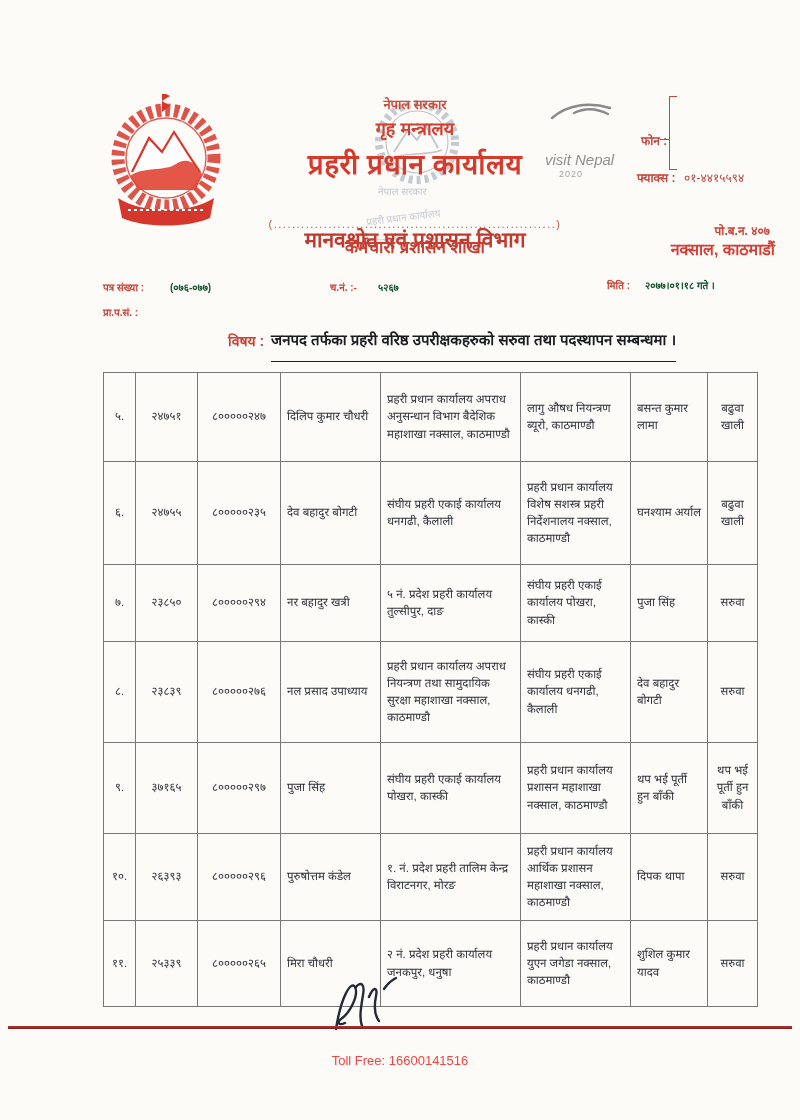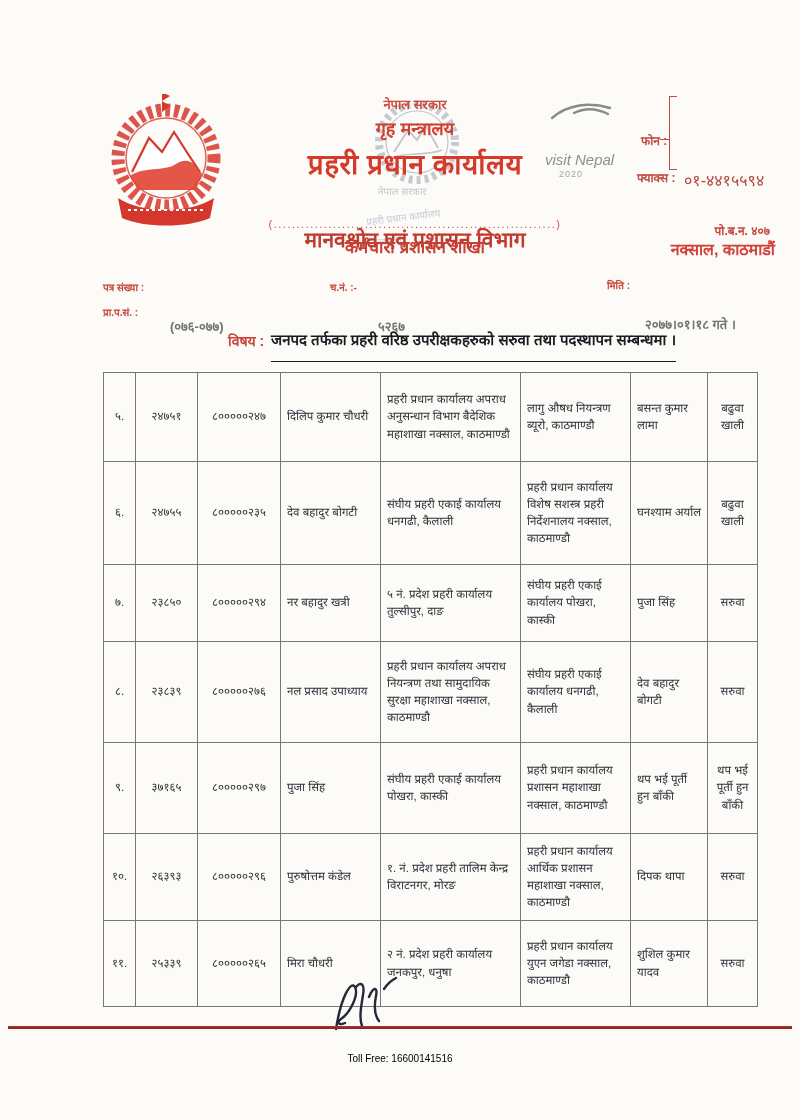--- a/index.html
+++ b/index.html
@@ -17,57 +17,57 @@
   .dots-line{top:218px;font-size:11px;color:#cc5045;letter-spacing:1.5px;white-space:nowrap;}
   .branch-line{top:235px;font-size:17px;font-weight:bold;color:#c83f33;}
 
   
   .phone-label{left:641px;top:132px;font-size:12px;font-weight:bold;color:#c04a40;}
   .phone-dash{left:660px;top:139px;width:9px;height:0;border-top:1.5px solid #c04a40;}
   .phone-bracket{left:669px;top:96px;width:7px;height:72px;border-left:1.5px solid #c04a40;
                  border-top:1.5px solid #c04a40;border-bottom:1.5px solid #c04a40;}
   .phone-list{left:681px;top:93px;font-size:12px;color:#b9453c;line-height:18.5px;white-space:nowrap;}
   .fax-label{left:637px;top:169px;font-size:12px;font-weight:bold;color:#c04a40;}
-  .fax-value{left:684px;top:169px;font-size:16px;color:#b9453c;}
+  .fax-value{left:684px;top:169px;font-size:12px;color:#b9453c;}
   .pobox{left:660px;top:222px;width:110px;text-align:right;font-size:12px;font-weight:bold;color:#c8453a;}
   .hq-address{left:610px;top:238px;width:165px;text-align:right;font-size:16px;font-weight:bold;color:#d2403a;}
 
   
   .visit{left:545px;top:151px;font-size:15px;color:#8f8f8f;font-style:italic;}
   .visit-year{left:559px;top:169px;font-size:9px;color:#a3a3a3;letter-spacing:1px;}
 
   
   .stamp{left:372px;top:98px;width:130px;height:160px;opacity:.55;color:#8d99ae;pointer-events:none;}
   .stamp .t1{position:absolute;left:6px;top:86px;font-size:10px;color:#8d99ae;}
   .stamp .t2{position:absolute;left:-6px;top:112px;font-size:10px;color:#97a2b6;transform:rotate(-7deg);white-space:nowrap;}
   .stamp .t3{position:absolute;left:0px;top:136px;font-size:9px;color:#97a2b6;transform:rotate(-7deg);}
 
   
   .ref-label{font-size:10px;font-weight:bold;color:#c8453a;}
-  .ref-value{font-size:13px;font-weight:bold;color:#737373;margin-top:37px;}
+  .ref-value{font-size:10px;font-weight:bold;color:#14532d;}
 
   
   .subj-label{left:228px;top:331px;font-size:14px;font-weight:bold;color:#c8453a;}
   .subj-text{left:271px;top:329px;font-size:15px;font-weight:bold;color:#191b1f;
              border-bottom:1.5px solid #191b1f;padding-bottom:12px;}
 
   
   .ttable{position:absolute;left:103px;top:372px;border-collapse:collapse;table-layout:fixed;width:654px;
           font-size:11.5px;color:#2f333a;line-height:1.5;}
   .ttable td{border:1px solid #777;vertical-align:middle;padding:2px 4px;word-wrap:break-word;}
   .ttable{border:1.5px solid #5d5d5d;}
   td.a-c{text-align:center;}
   td.a-l{text-align:left;padding-left:6px;padding-right:5px;}
   tr.r0 td{height:84px;} tr.r1 td{height:98px;} tr.r2 td{height:72px;} tr.r3 td{height:96px;}
   tr.r4 td{height:86px;} tr.r5 td{height:82px;} tr.r6 td{height:81px;}
 
   
   .foot-line{left:8px;top:1026px;width:784px;height:3px;background:linear-gradient(#b23434,#7e2020);}
   .foot-web{left:0;top:1034px;width:800px;text-align:center;font-size:13px;color:#c0392b;}
-  .foot-toll{left:0;top:1053px;width:800px;text-align:center;font-size:10px;color:#000000;}
+  .foot-toll{left:0;top:1053px;width:800px;text-align:center;font-size:13px;color:#ef4444;}
 </style>
 </head>
 <body>
 
 <div class="page">
 
   <svg class="abs" style="left:104px;top:94px;" width="124" height="140" viewBox="0 0 124 140">
     <g fill="none" stroke="#d5372c">
       <circle cx="62" cy="64" r="48" stroke-width="13" stroke-dasharray="5 4" opacity=".85"></circle>
       <circle cx="62" cy="64" r="40" stroke-width="1.4" opacity=".8"></circle>

